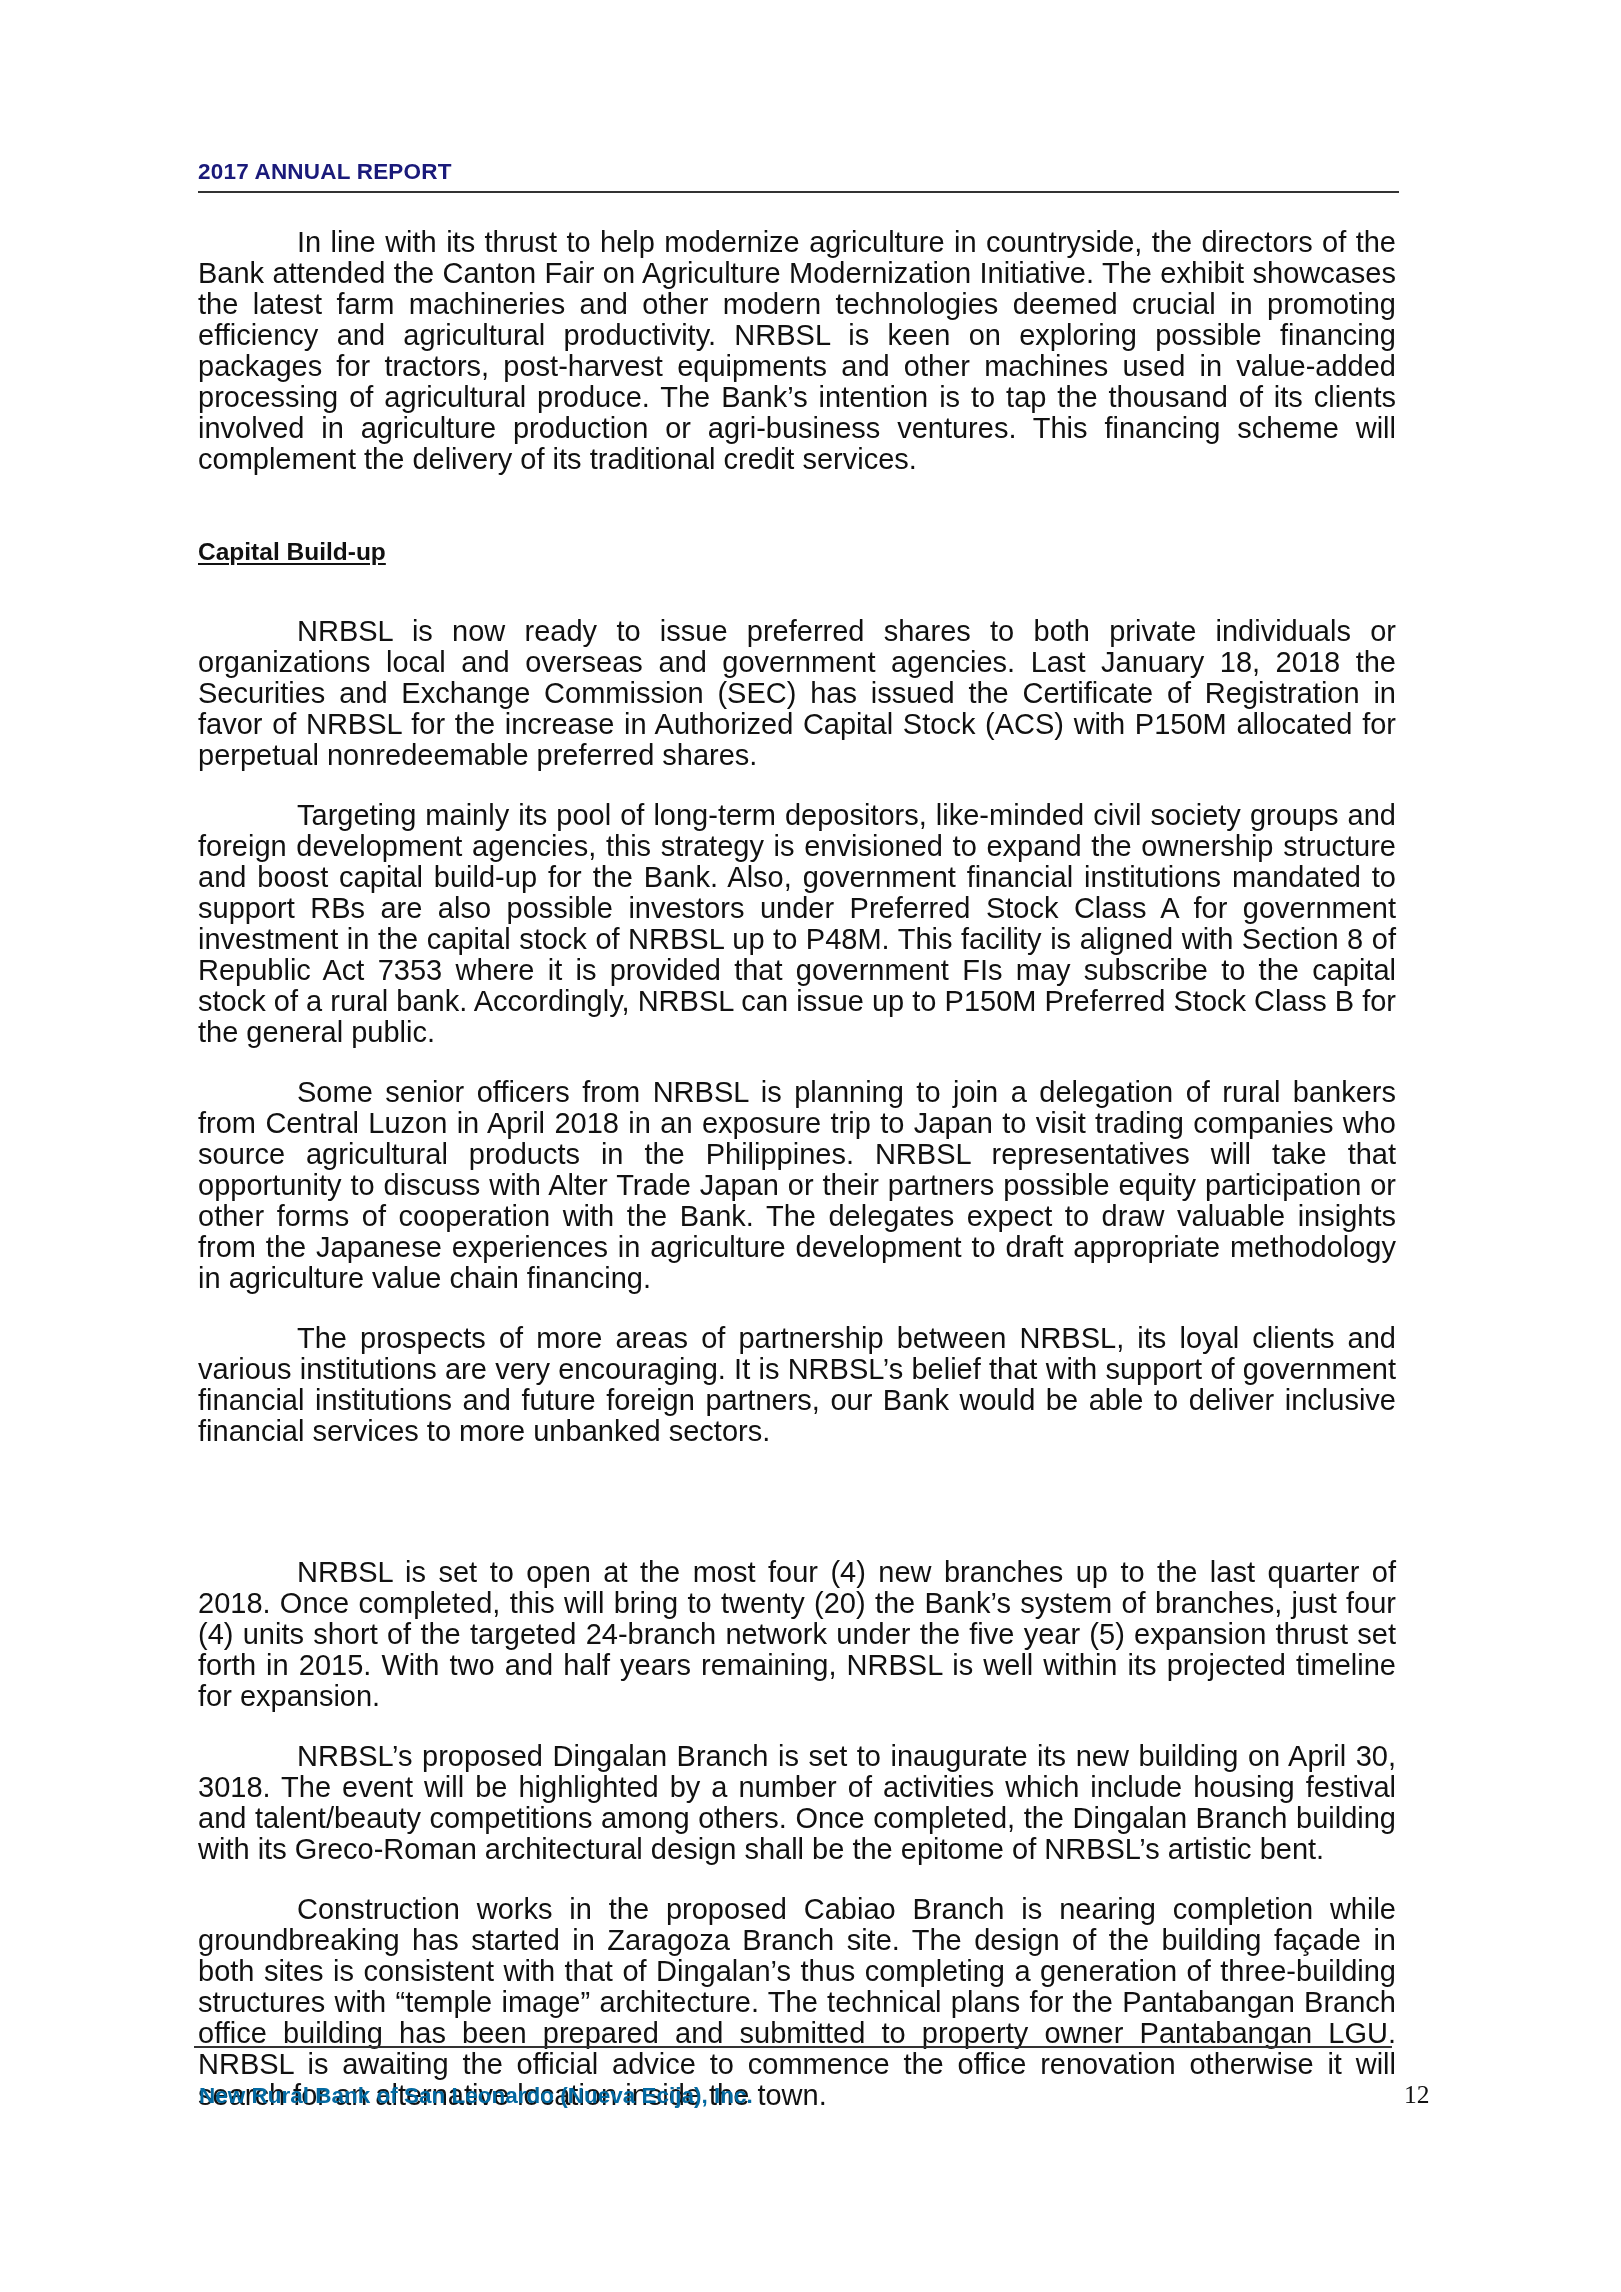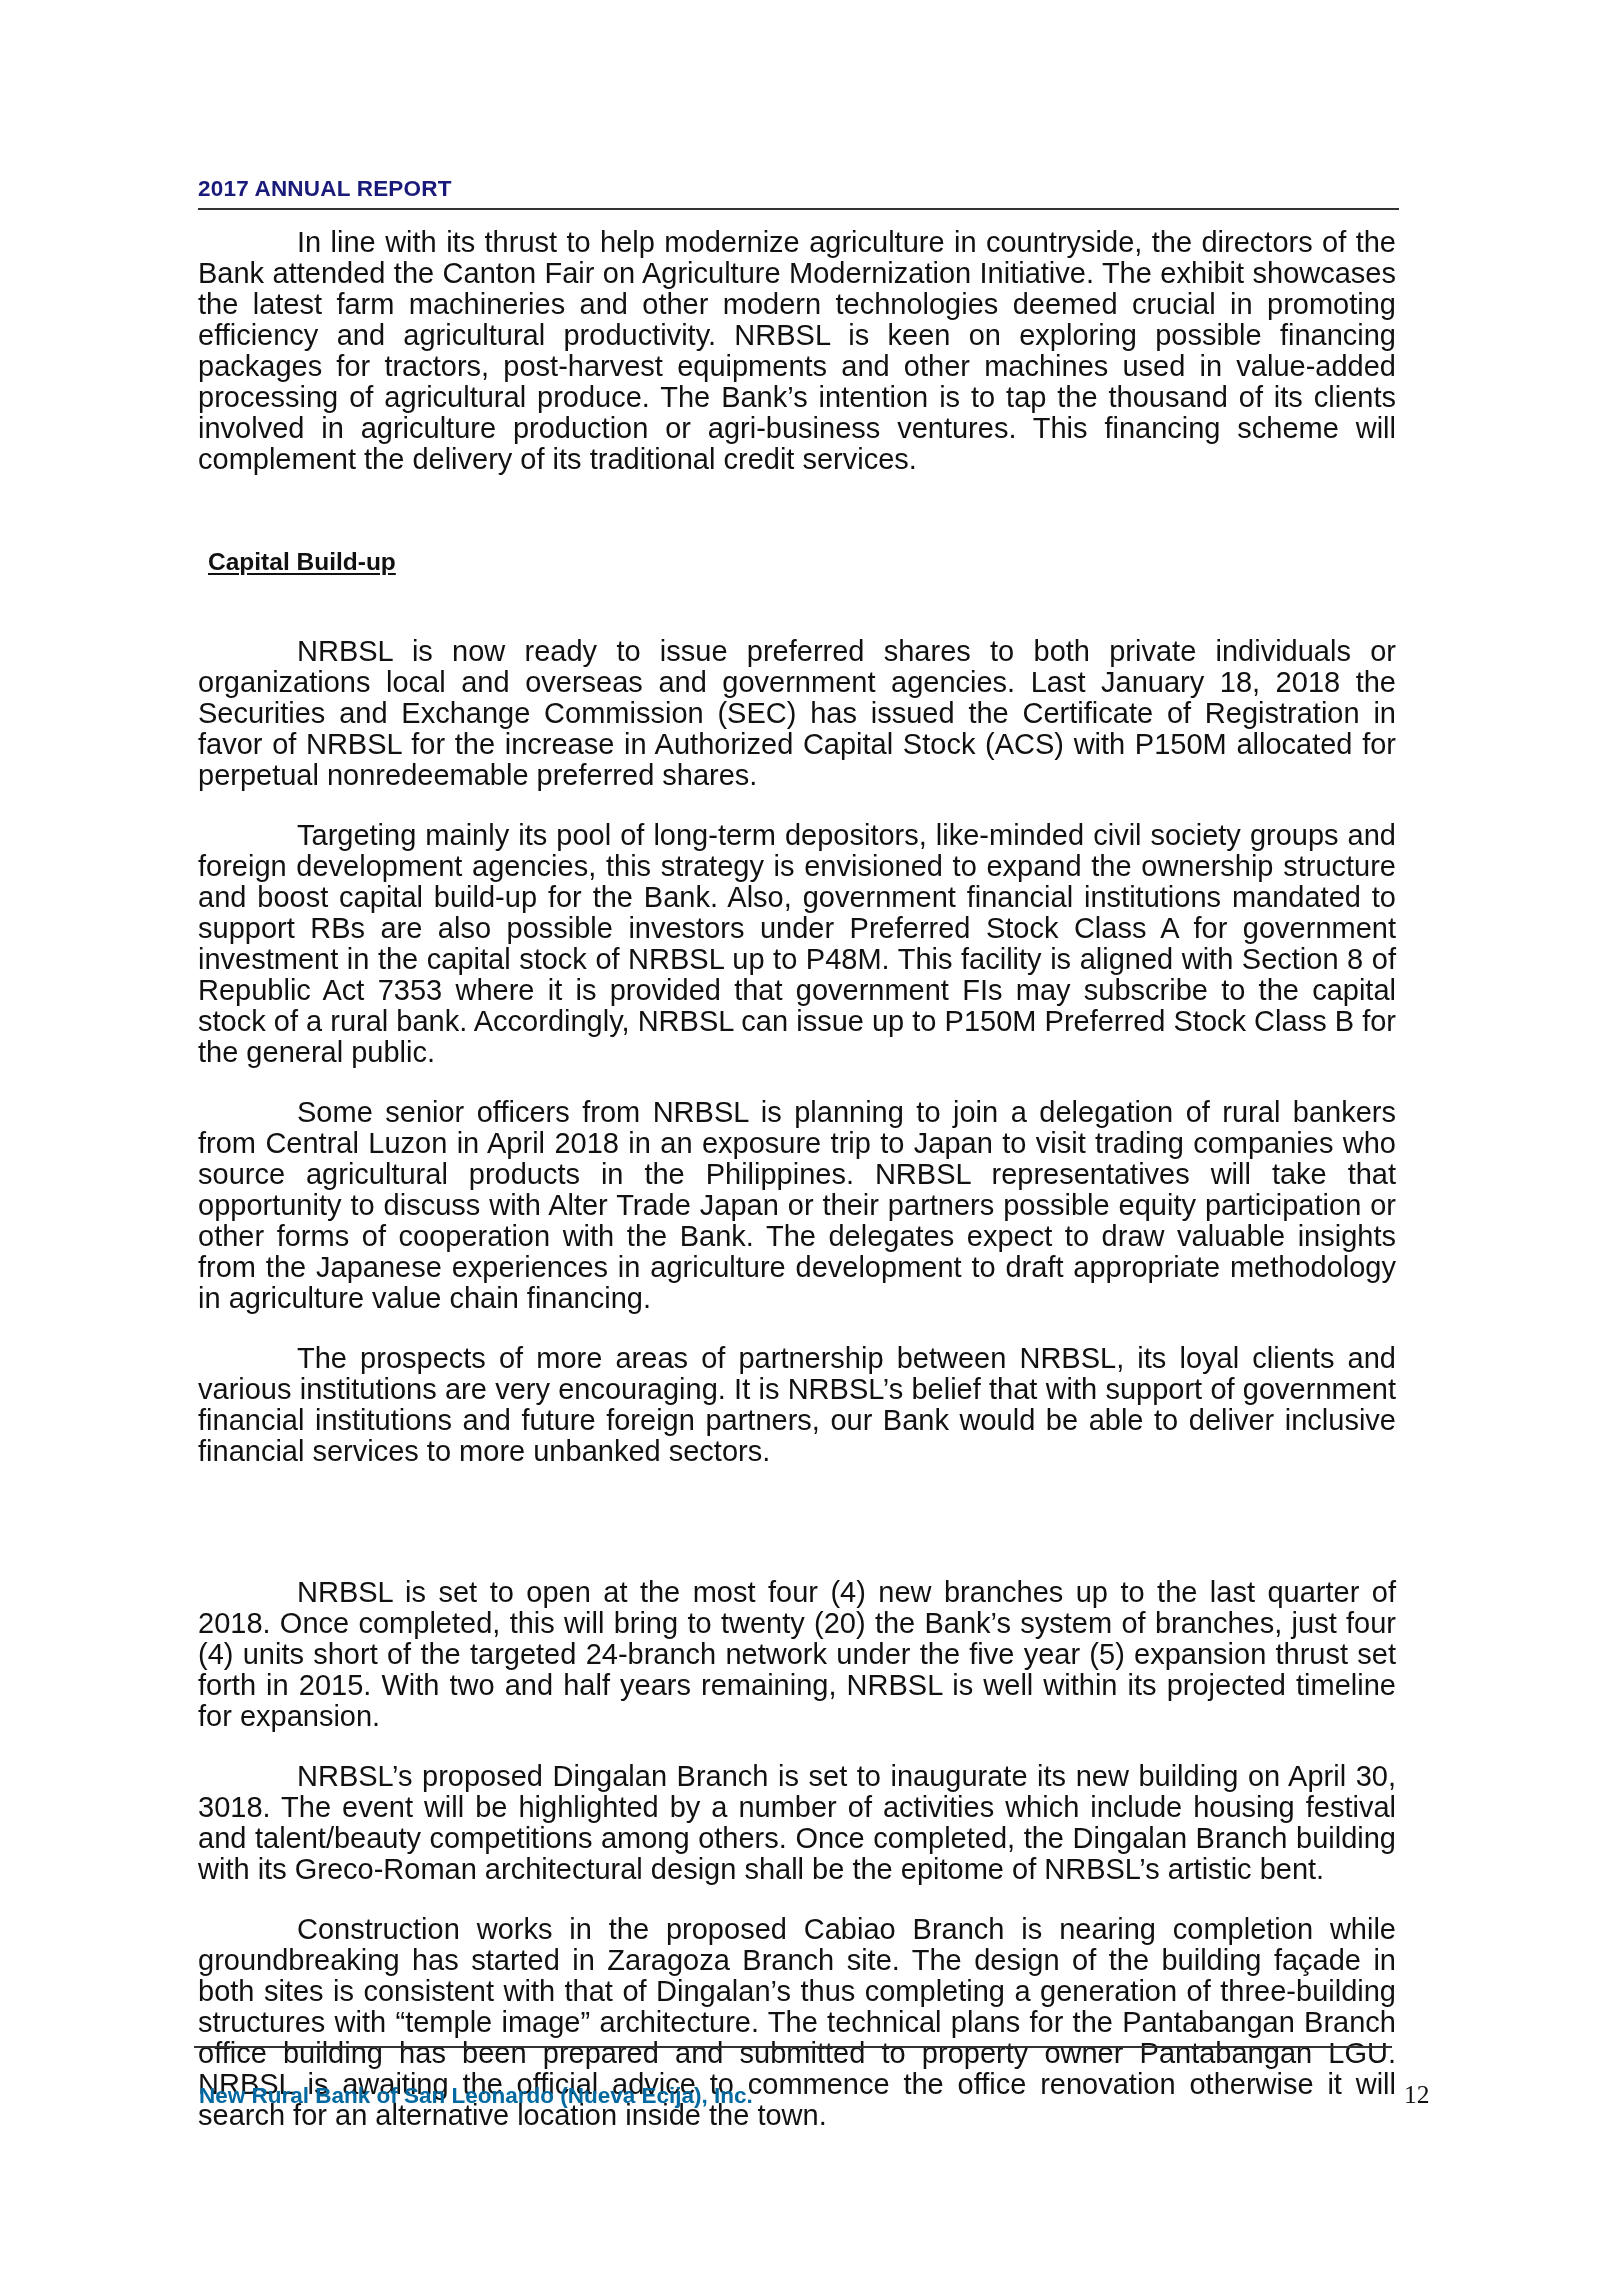--- a/index.html
+++ b/index.html
@@ -11,21 +11,21 @@
     width: 1621px;
     height: 2293px;
     position: relative;
     overflow: hidden;
     font-family: "Liberation Sans", sans-serif;
     color: #111111;
   }
   .page-header {
     position: absolute;
     left: 198px;
-    top: 175px;
+    top: 158px;
     width: 1196px;
   }
   .header-title {
     font-family: "Liberation Sans", sans-serif;
     font-weight: bold;
     font-size: 22.5px;
     color: #1a1a7a;
     letter-spacing: 0.2px;
     line-height: 27.4px;
   }
@@ -47,21 +47,21 @@
     margin: 0;
     font-size: 29px;
     line-height: 31px;
     text-align: justify;
     text-indent: 99px;
   }
   .gap-para { height: 29px; }
   .gap-section { height: 61px; }
   .gap-heading { height: 49px; }
   h2.section-heading {
-    margin: 10px;
+    margin: 0;
     font-size: 24.5px;
     font-weight: bold;
     text-decoration: underline;
     text-underline-offset: 2.9px;
     line-height: 31px;
   }
   .footer-rule {
     position: absolute;
     left: 194px;
     top: 2046px;

